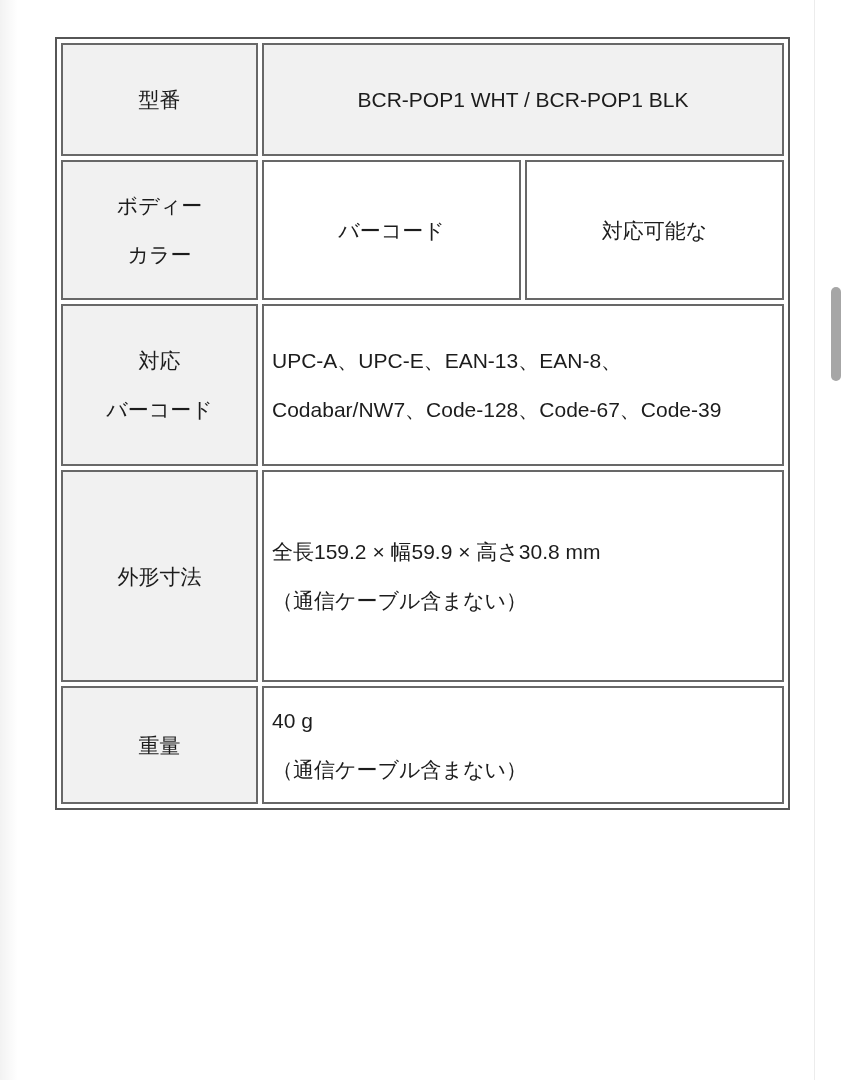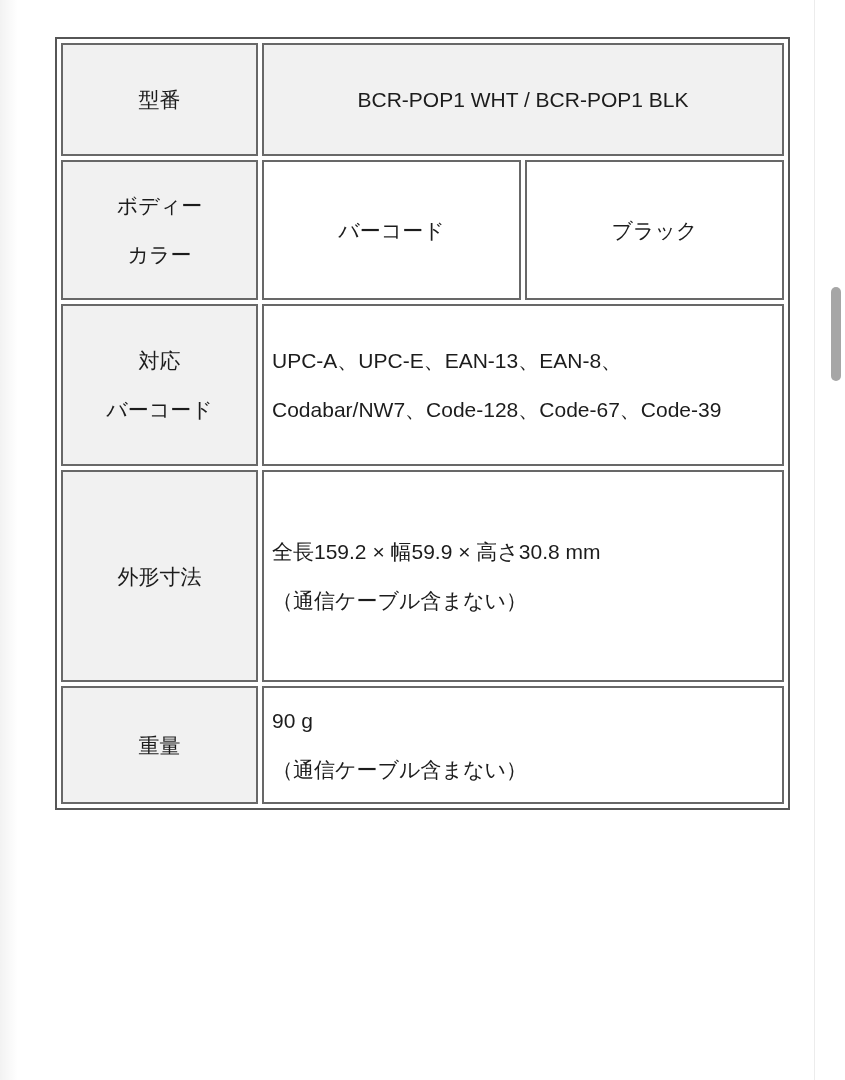--- a/index.html
+++ b/index.html
@@ -101,39 +101,39 @@
     <tbody>
         <tr class="r1">
       <th>型番</th>
       <td class="val center gray" colspan="2">BCR-POP1 WHT / BCR-POP1 BLK</td>
     </tr>
 
     <tr class="r2">
       <th>ボディー
 カラー</th>
       <td class="val center">バーコード</td>
-      <td class="val center">ブラック</td>
+      <td class="val center">対応可能な</td>
     </tr>
 
     <tr class="r3">
       <th>対応
 バーコード</th>
       <td class="val" colspan="2">UPC-A、UPC-E、EAN-13、EAN-8、Codabar/NW7、Code-128、Code-67、Code-39</td>
     </tr>
 
 
     <tr class="r5">
       <th>外形寸法</th>
       <td class="val" colspan="2">全長159.2 × 幅59.9 × 高さ30.8 mm
 （通信ケーブル含まない）</td>
     </tr>
 
     <tr class="r6">
       <th>重量</th>
-      <td class="val" colspan="2">90 g
+      <td class="val" colspan="2">40 g
 （通信ケーブル含まない）</td>
     </tr>
   </tbody>
     </table>
 
   <div class="scroll-thumb"></div>
 
 </div>
 
 </body></html>

